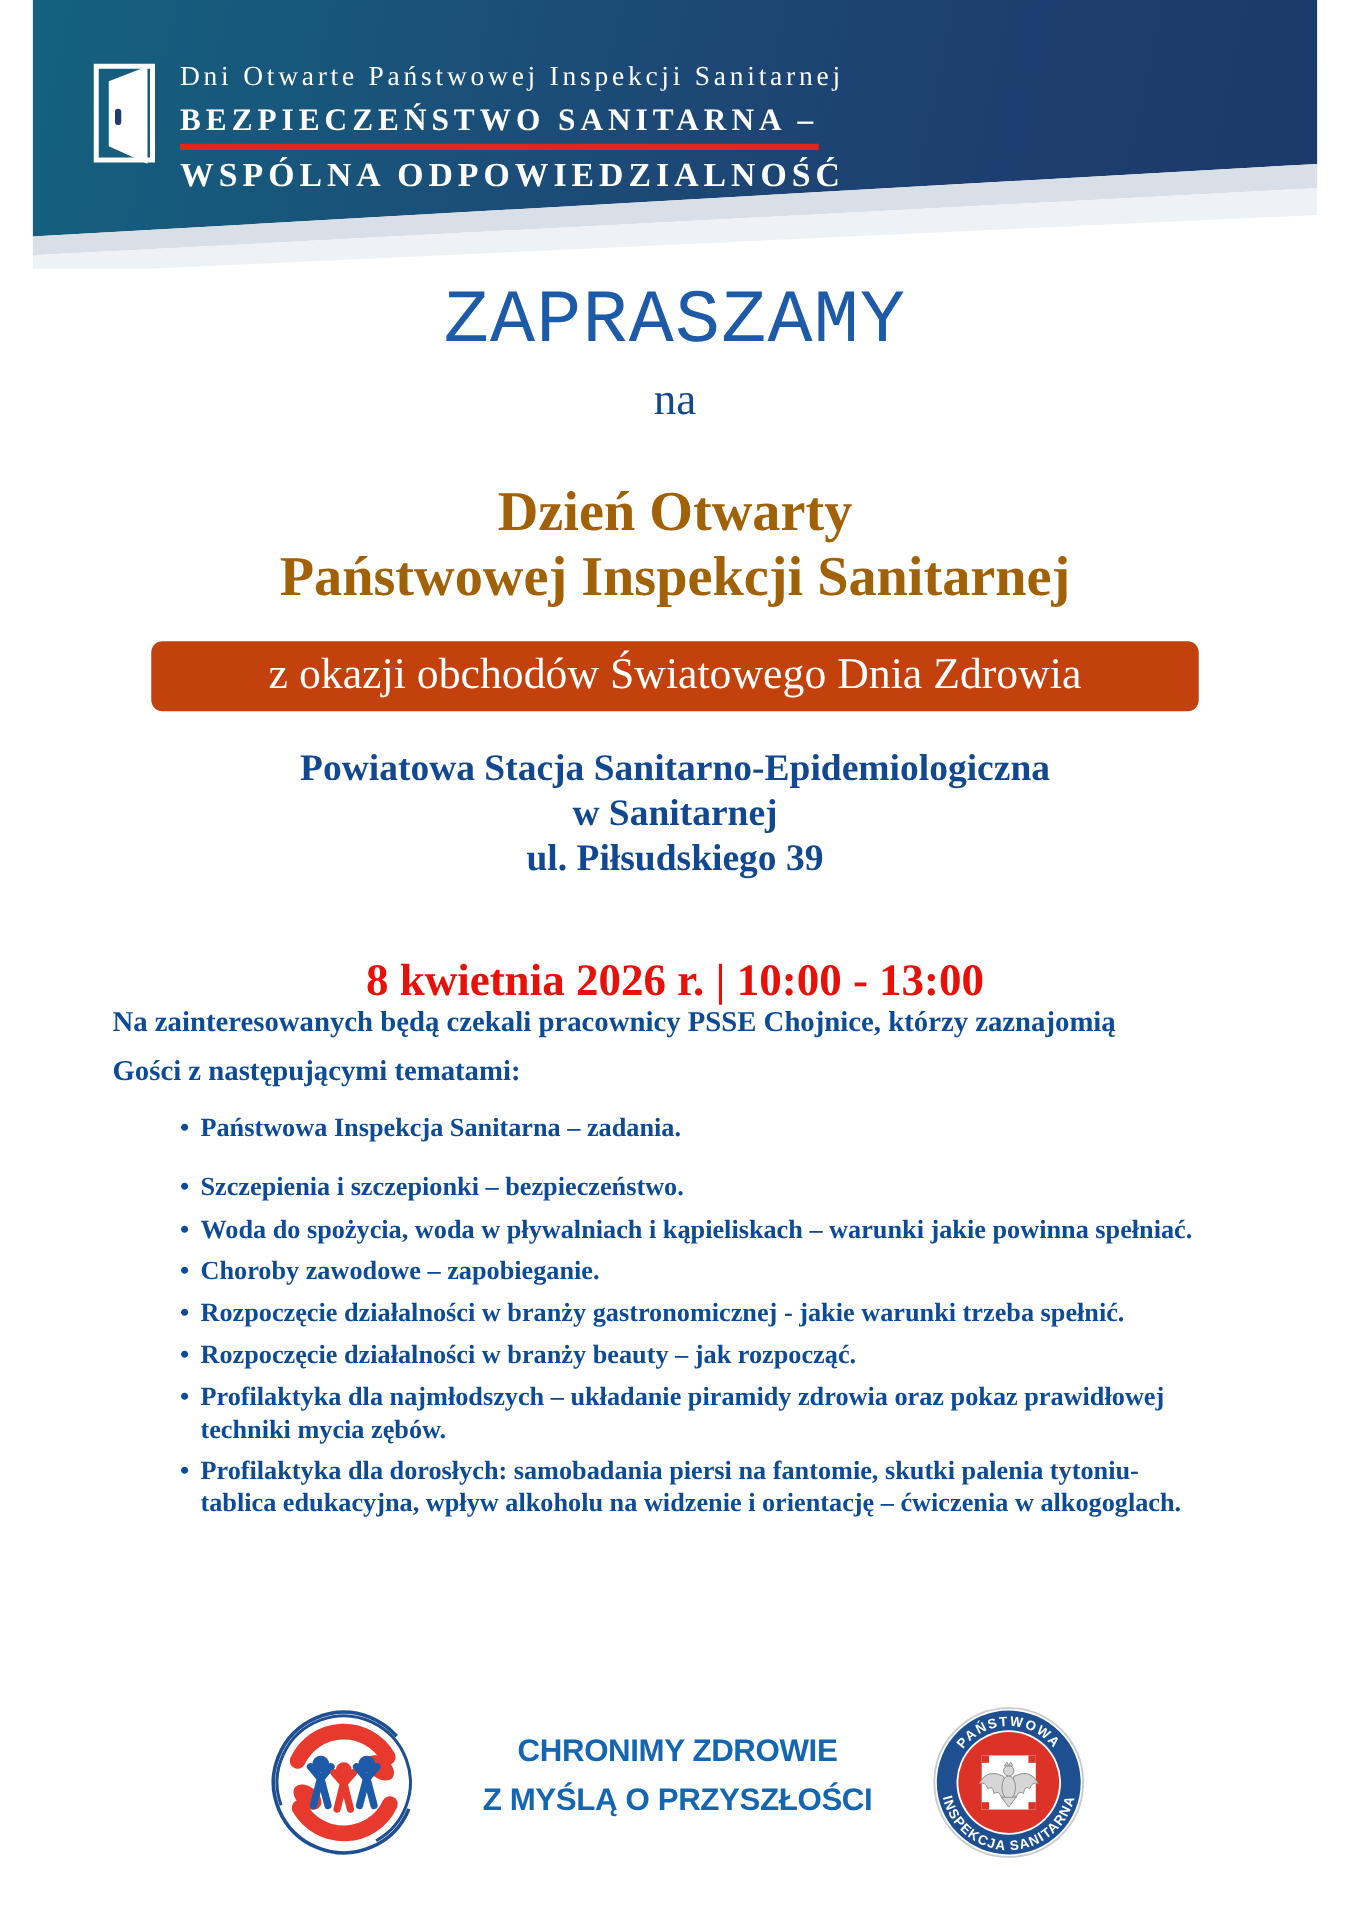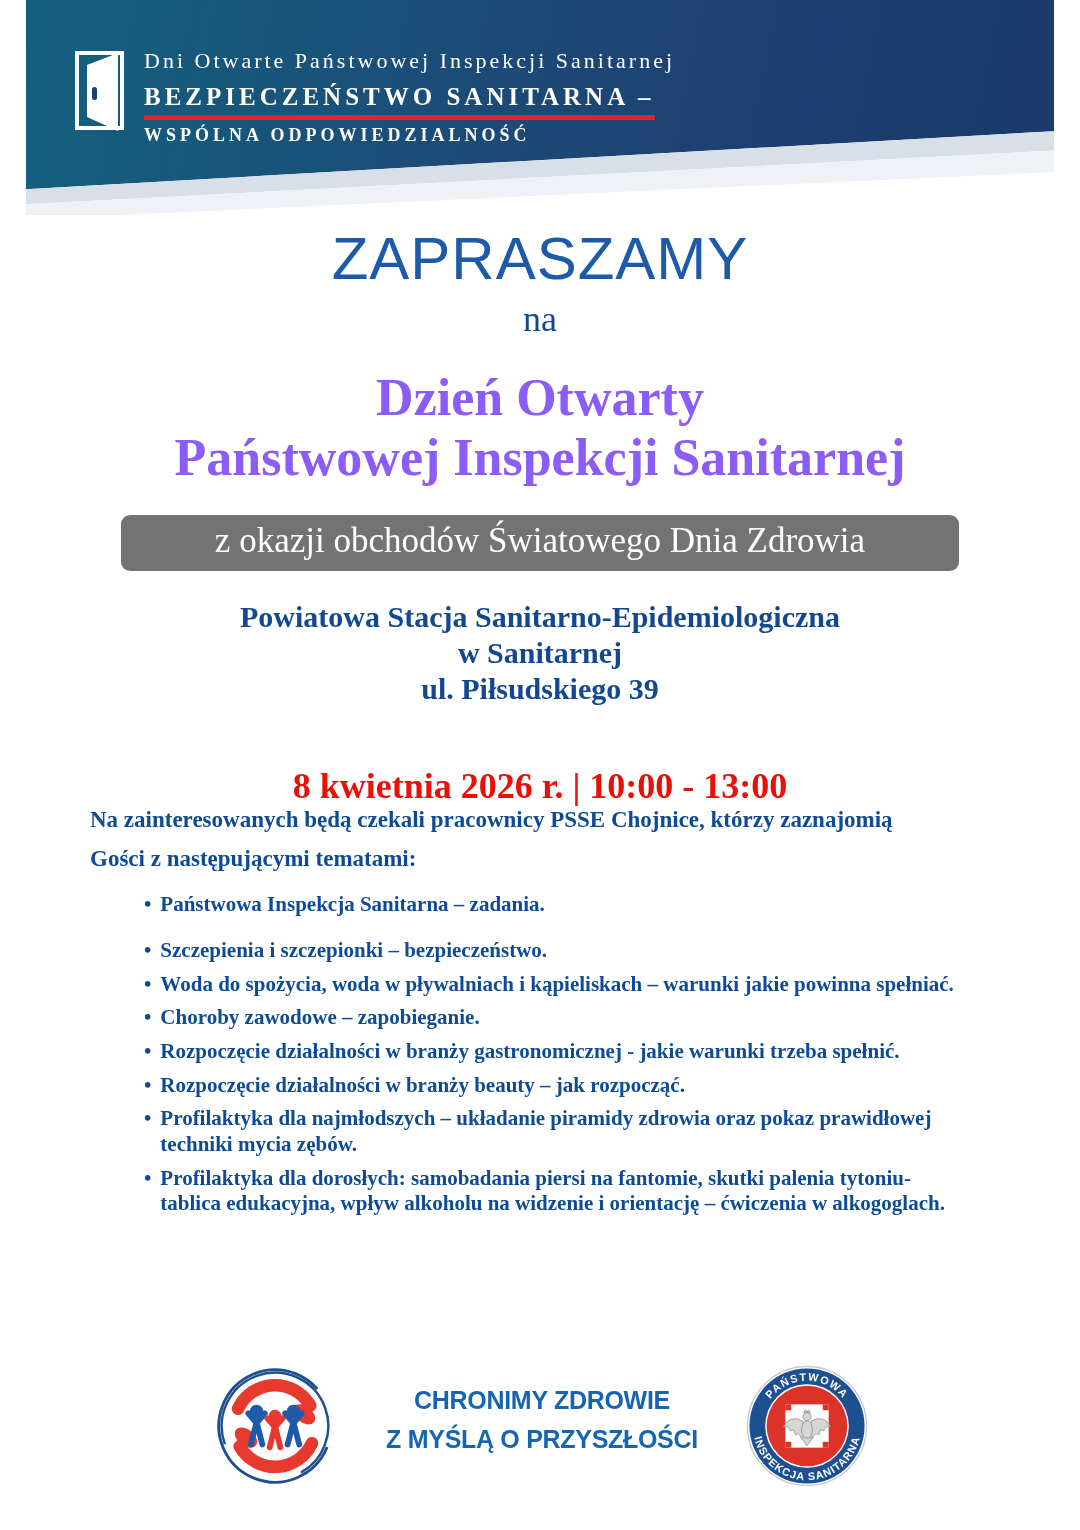--- a/index.html
+++ b/index.html
@@ -13,29 +13,29 @@
     clip-path:polygon(0 0,100% 0,100% 61%,0 88%);}
   .hdr-band1{position:absolute;inset:0;background:#d9dfe6;
     clip-path:polygon(0 88%,100% 61%,100% 70%,0 95%);}
   .hdr-band2{position:absolute;inset:0;background:#eef1f5;
     clip-path:polygon(0 95%,100% 70%,100% 80%,0 102%);}
   .hdr-content{position:absolute;top:46px;left:48px;display:flex;gap:18px;align-items:flex-start;}
   .hdr-text{color:#fff;padding-top:2px;}
   .tagline{font-size:22px;letter-spacing:3px;white-space:nowrap;}
   .hdr-motto1{display:inline-block;margin-top:9px;font-size:25px;font-weight:bold;letter-spacing:4px;
     border-bottom:5px solid #e3251a;padding-bottom:4px;white-space:nowrap;}
-  .hdr-motto2{margin-top:5px;font-size:18px;font-weight:bold;letter-spacing:4px;white-space:nowrap;}
+  .hdr-motto2{margin-top:5px;font-size:27px;font-weight:bold;letter-spacing:4px;white-space:nowrap;}
 
   
   main{position:absolute;top:215px;left:0;width:100%;text-align:center;}
-  .zap{margin:12px 0 0;font-family:Liberation Sans, sans-serif;font-weight:400;
+  .zap{margin:12px 0 0;font-family:Liberation Mono, monospace;font-weight:400;
        font-size:60px;color:#1d5aa7;letter-spacing:1px;line-height:1.05;}
   .na{margin-top:8px;font-size:36px;font-weight:normal;color:#12488f;}
-  .event{margin-top:28px;font-size:52px;font-weight:bold;color:#8b5cf6;line-height:1.16;}
-  .banner{margin:26px auto 4px;width:806px;background:#737373;border-radius:9px;
+  .event{margin-top:43px;font-size:45px;font-weight:bold;color:#a16207;line-height:1.16;}
+  .banner{margin:26px auto 4px;width:806px;background:#c2410c;border-radius:9px;
           color:#ffffff;font-size:35px;padding:6px 16px 10px;}
   .venue{margin-top:28px;font-size:30px;font-weight:bold;color:#12488f;line-height:1.2;}
   .date{margin-top:58px;font-size:36px;font-weight:bold;color:#e81109;}
   .details{text-align:left;padding:0 50px 0 64px;color:#0d4b96;font-weight:bold;}
   .intro1{font-size:23px;}
   .intro2{font-size:23px;margin-top:13px;}
   ul.topics{margin:20px 0 0;padding:0 46px 0 54px;list-style:none;font-size:21px;}
   ul.topics li{display:flex;gap:9px;margin-bottom:8px;line-height:1.22;text-align:left;}
   ul.topics li:first-child{margin-bottom:21px;}
   ul.topics .dot{flex:0 0 auto;}

